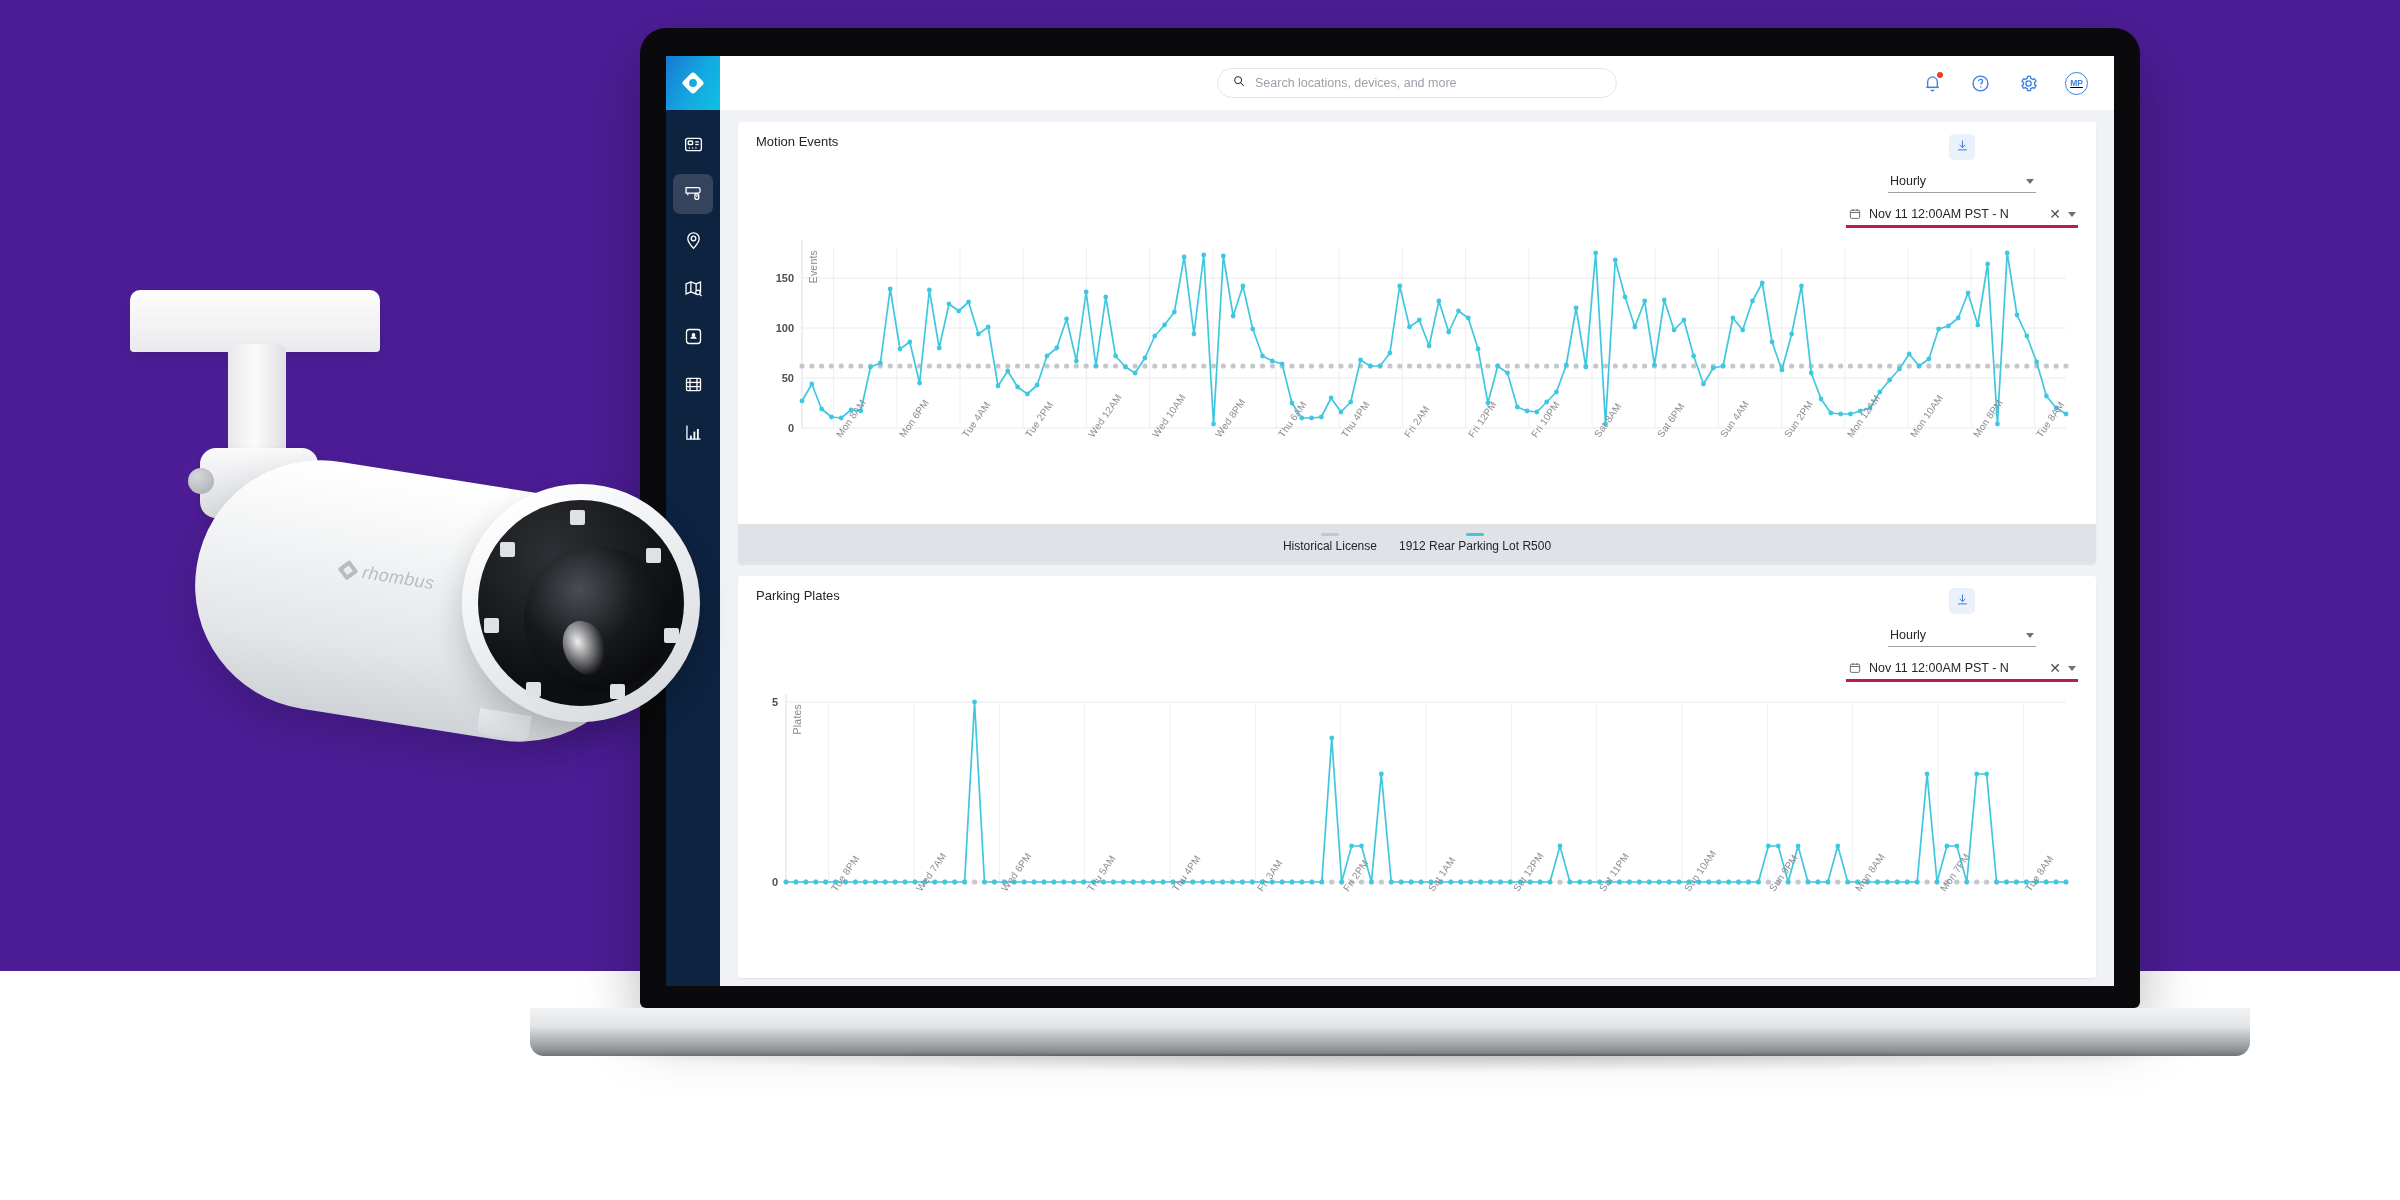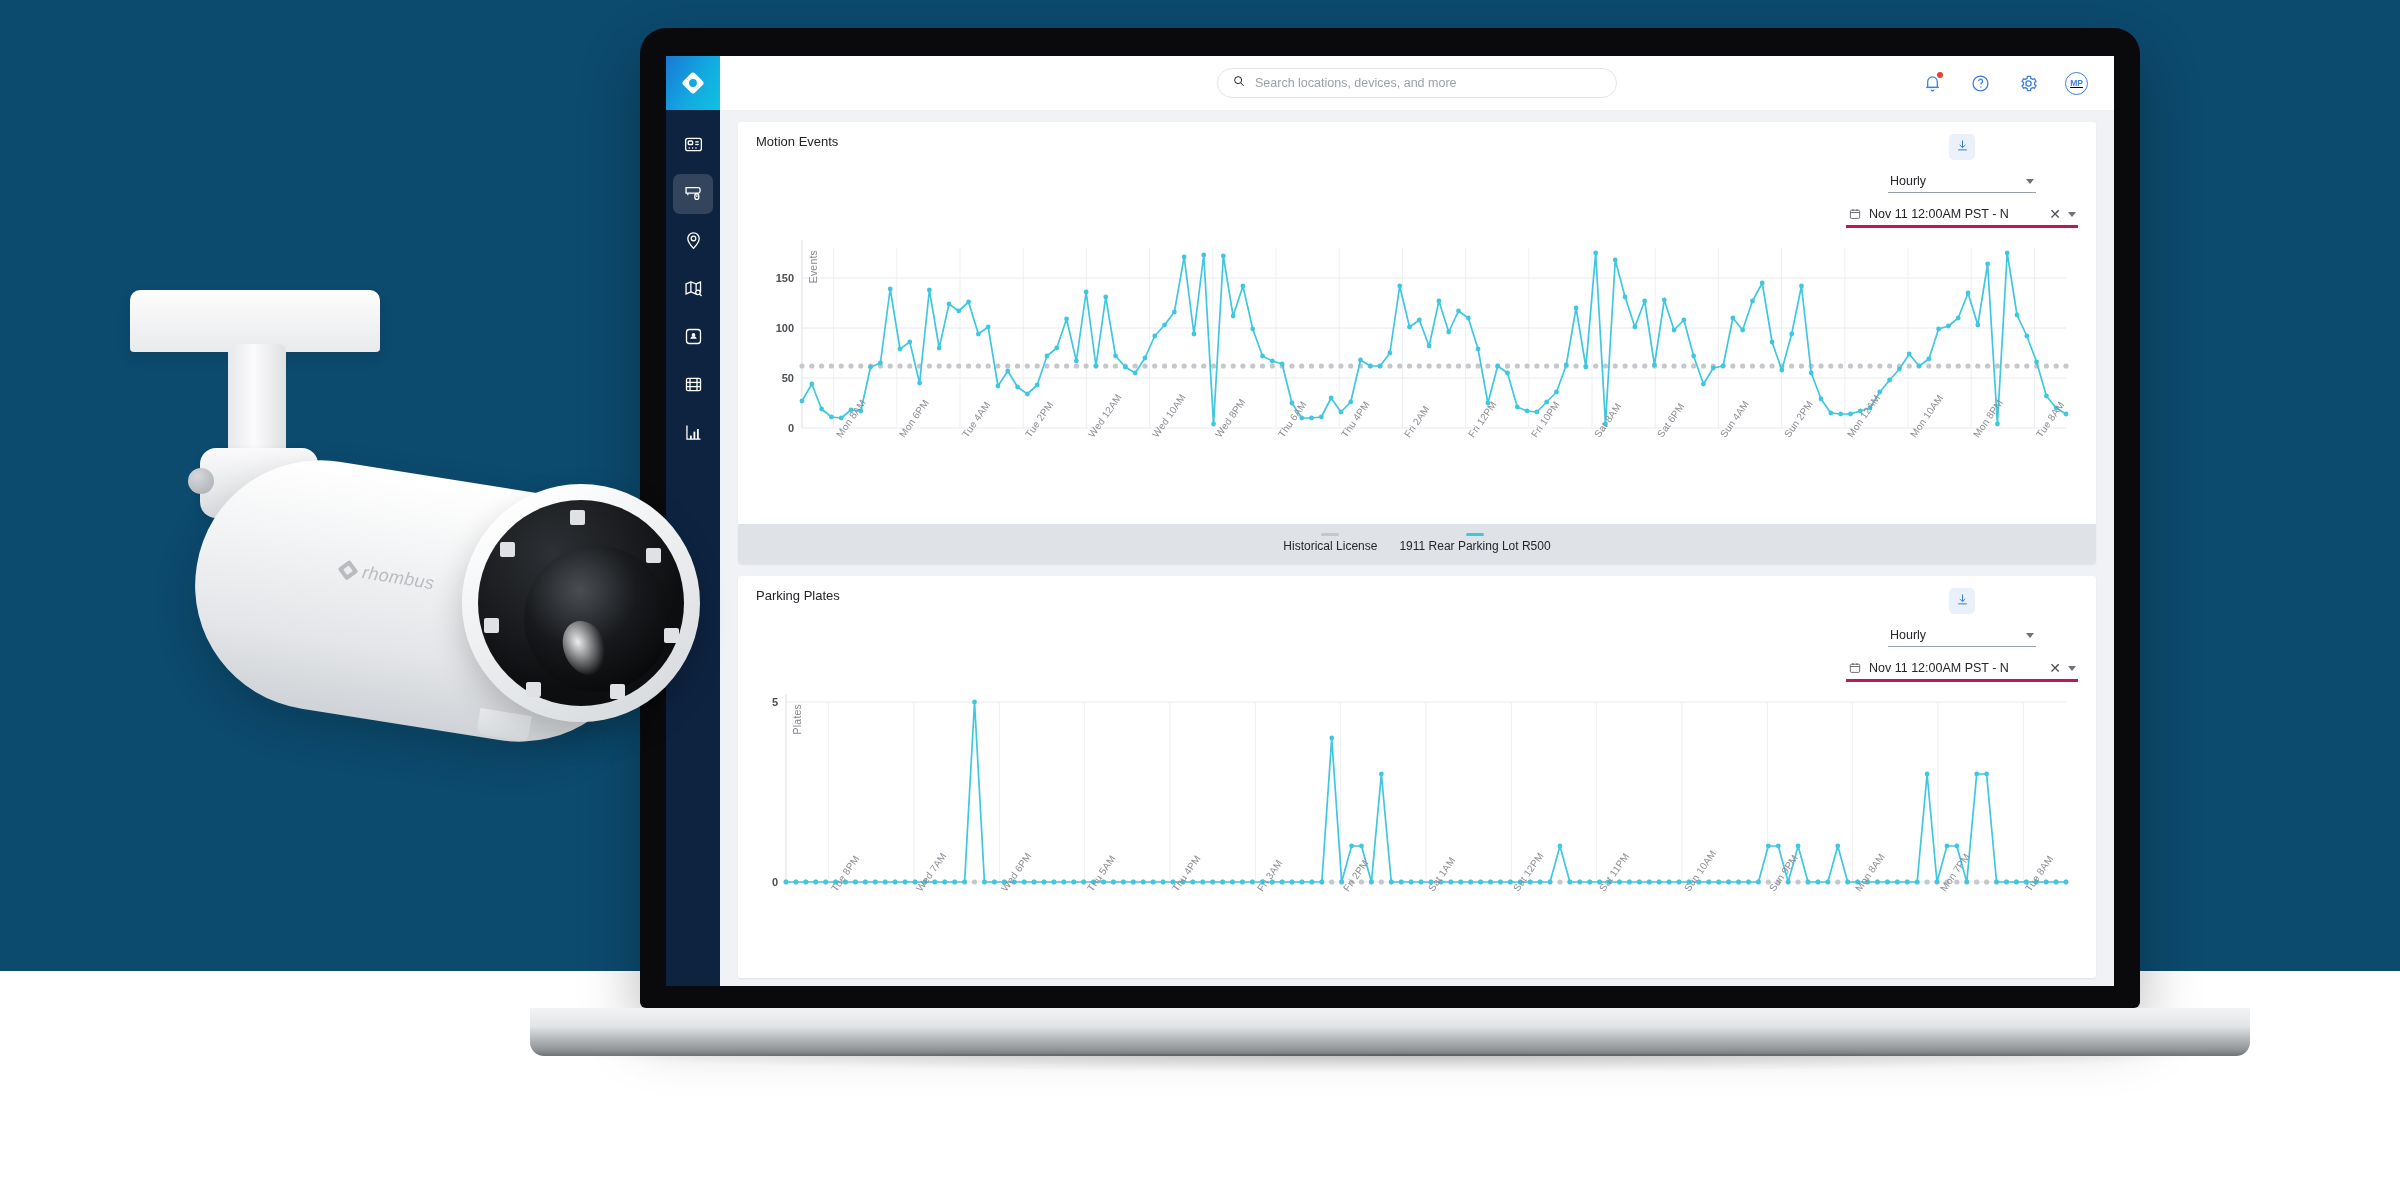--- a/index.html
+++ b/index.html
@@ -2,21 +2,21 @@
 <html><head>
 <meta charset="utf-8">
 <style>
   * { box-sizing: border-box; margin: 0; padding: 0; }
   html, body {
     width: 2400px; height: 1200px;
     background: #ffffff;
     font-family: "Liberation Sans", sans-serif;
     overflow: hidden;
   }
-  #stage { position: relative; width: 2400px; height: 971px; background: #0c4a6e; }
+  #stage { position: relative; width: 2400px; height: 971px; background: #4c1d95; }
 
   
   #laptop { position: absolute; left: 640px; top: 28px; width: 1500px; height: 1000px; }
   .laptop-lid {
     position: absolute; left: 0; top: 0; width: 1500px; height: 980px;
     background: #0a0a0c; border-radius: 26px 26px 6px 6px;
     box-shadow: 0 26px 60px rgba(0,0,0,.28);
   }
   .laptop-screen {
     position: absolute; left: 26px; top: 28px; width: 1448px; height: 930px;
@@ -655,21 +655,21 @@
                       </svg><div class="ytick" style="top: 194px; right: 1284px;">0</div><div class="ytick" style="top: 144px; right: 1284px;">50</div><div class="ytick" style="top: 94px; right: 1284px;">100</div><div class="ytick" style="top: 44px; right: 1284px;">150</div><div class="axis-label" style="left: 51px; top: 16px;">Events</div><div class="xtick" style="left: 77.6px; top: 199px;">Mon 8AM</div><div class="xtick" style="left: 140.8px; top: 199px;">Mon 6PM</div><div class="xtick" style="left: 204px; top: 199px;">Tue 4AM</div><div class="xtick" style="left: 267.2px; top: 199px;">Tue 2PM</div><div class="xtick" style="left: 330.4px; top: 199px;">Wed 12AM</div><div class="xtick" style="left: 393.6px; top: 199px;">Wed 10AM</div><div class="xtick" style="left: 456.8px; top: 199px;">Wed 8PM</div><div class="xtick" style="left: 520px; top: 199px;">Thu 6AM</div><div class="xtick" style="left: 583.2px; top: 199px;">Thu 4PM</div><div class="xtick" style="left: 646.4px; top: 199px;">Fri 2AM</div><div class="xtick" style="left: 709.6px; top: 199px;">Fri 12PM</div><div class="xtick" style="left: 772.8px; top: 199px;">Fri 10PM</div><div class="xtick" style="left: 836px; top: 199px;">Sat 8AM</div><div class="xtick" style="left: 899.2px; top: 199px;">Sat 6PM</div><div class="xtick" style="left: 962.4px; top: 199px;">Sun 4AM</div><div class="xtick" style="left: 1025.6px; top: 199px;">Sun 2PM</div><div class="xtick" style="left: 1088.8px; top: 199px;">Mon 12AM</div><div class="xtick" style="left: 1152px; top: 199px;">Mon 10AM</div><div class="xtick" style="left: 1215.2px; top: 199px;">Mon 8PM</div><div class="xtick" style="left: 1278.4px; top: 199px;">Tue 8AM</div></div>
                 </div>
 
                 <div class="legend">
                   <div class="lg-item">
                     <span class="lg-swatch" style="background:#c4c7cb"></span>
                     <span class="lg-label">Historical License</span>
                   </div>
                   <div class="lg-item">
                     <span class="lg-swatch" style="background:#3fc7e0"></span>
-                    <span class="lg-label">1911 Rear Parking Lot R500</span>
+                    <span class="lg-label">1912 Rear Parking Lot R500</span>
                   </div>
                 </div>
               </div>
 
               <div class="card">
                 <div class="card-head">
                   <div class="card-title">Parking Plates</div>
                   <div class="card-tools">
                     <div class="dl-btn">
                       <span>

